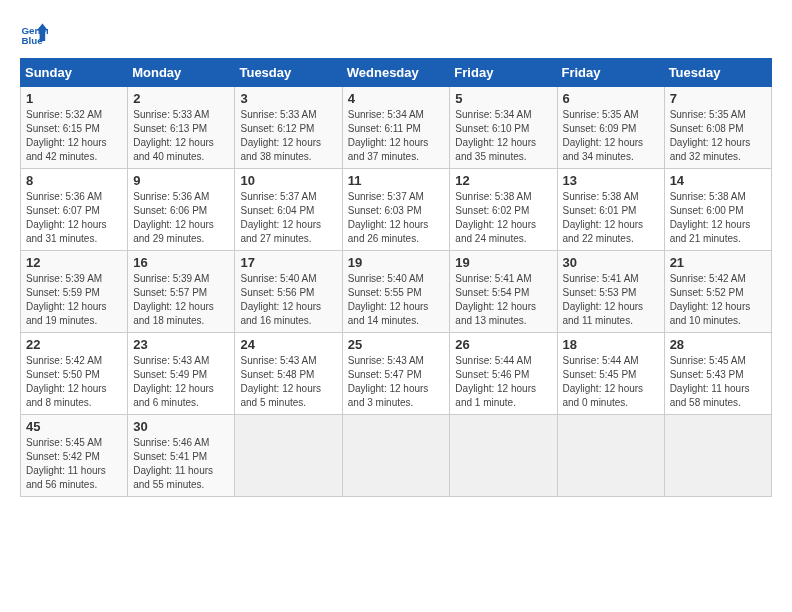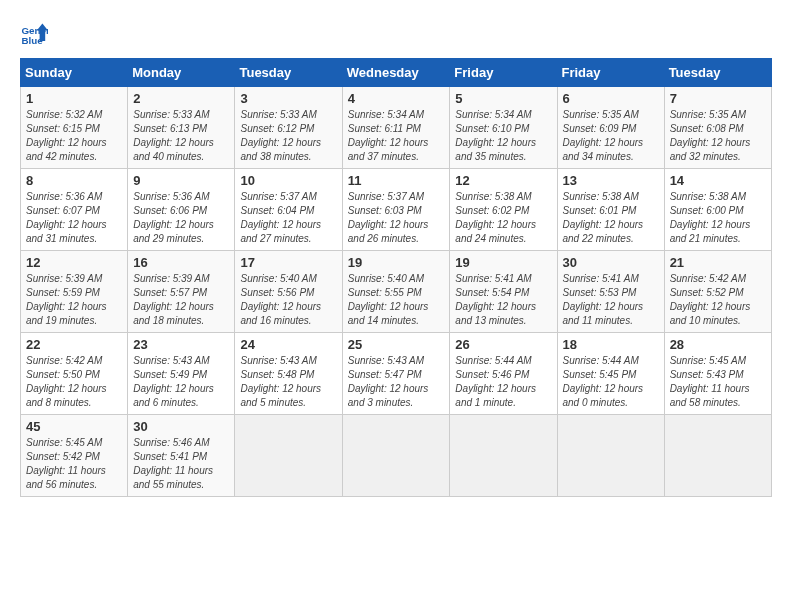--- a/index.html
+++ b/index.html
@@ -66,21 +66,20 @@
     .day-number {
       font-size: 13px;
       font-weight: bold;
       display: block;
       margin-bottom: 2px;
     }
     .day-info {
       font-size: 10px;
       line-height: 1.4;
       color: #444;
-      font-style: italic;
     }
     .empty-cell {
       background: #f0f0f0 !important;
     }
   </style>
 </head>
 <body>
 
 <div class="header-section">
   <div class="logo">

